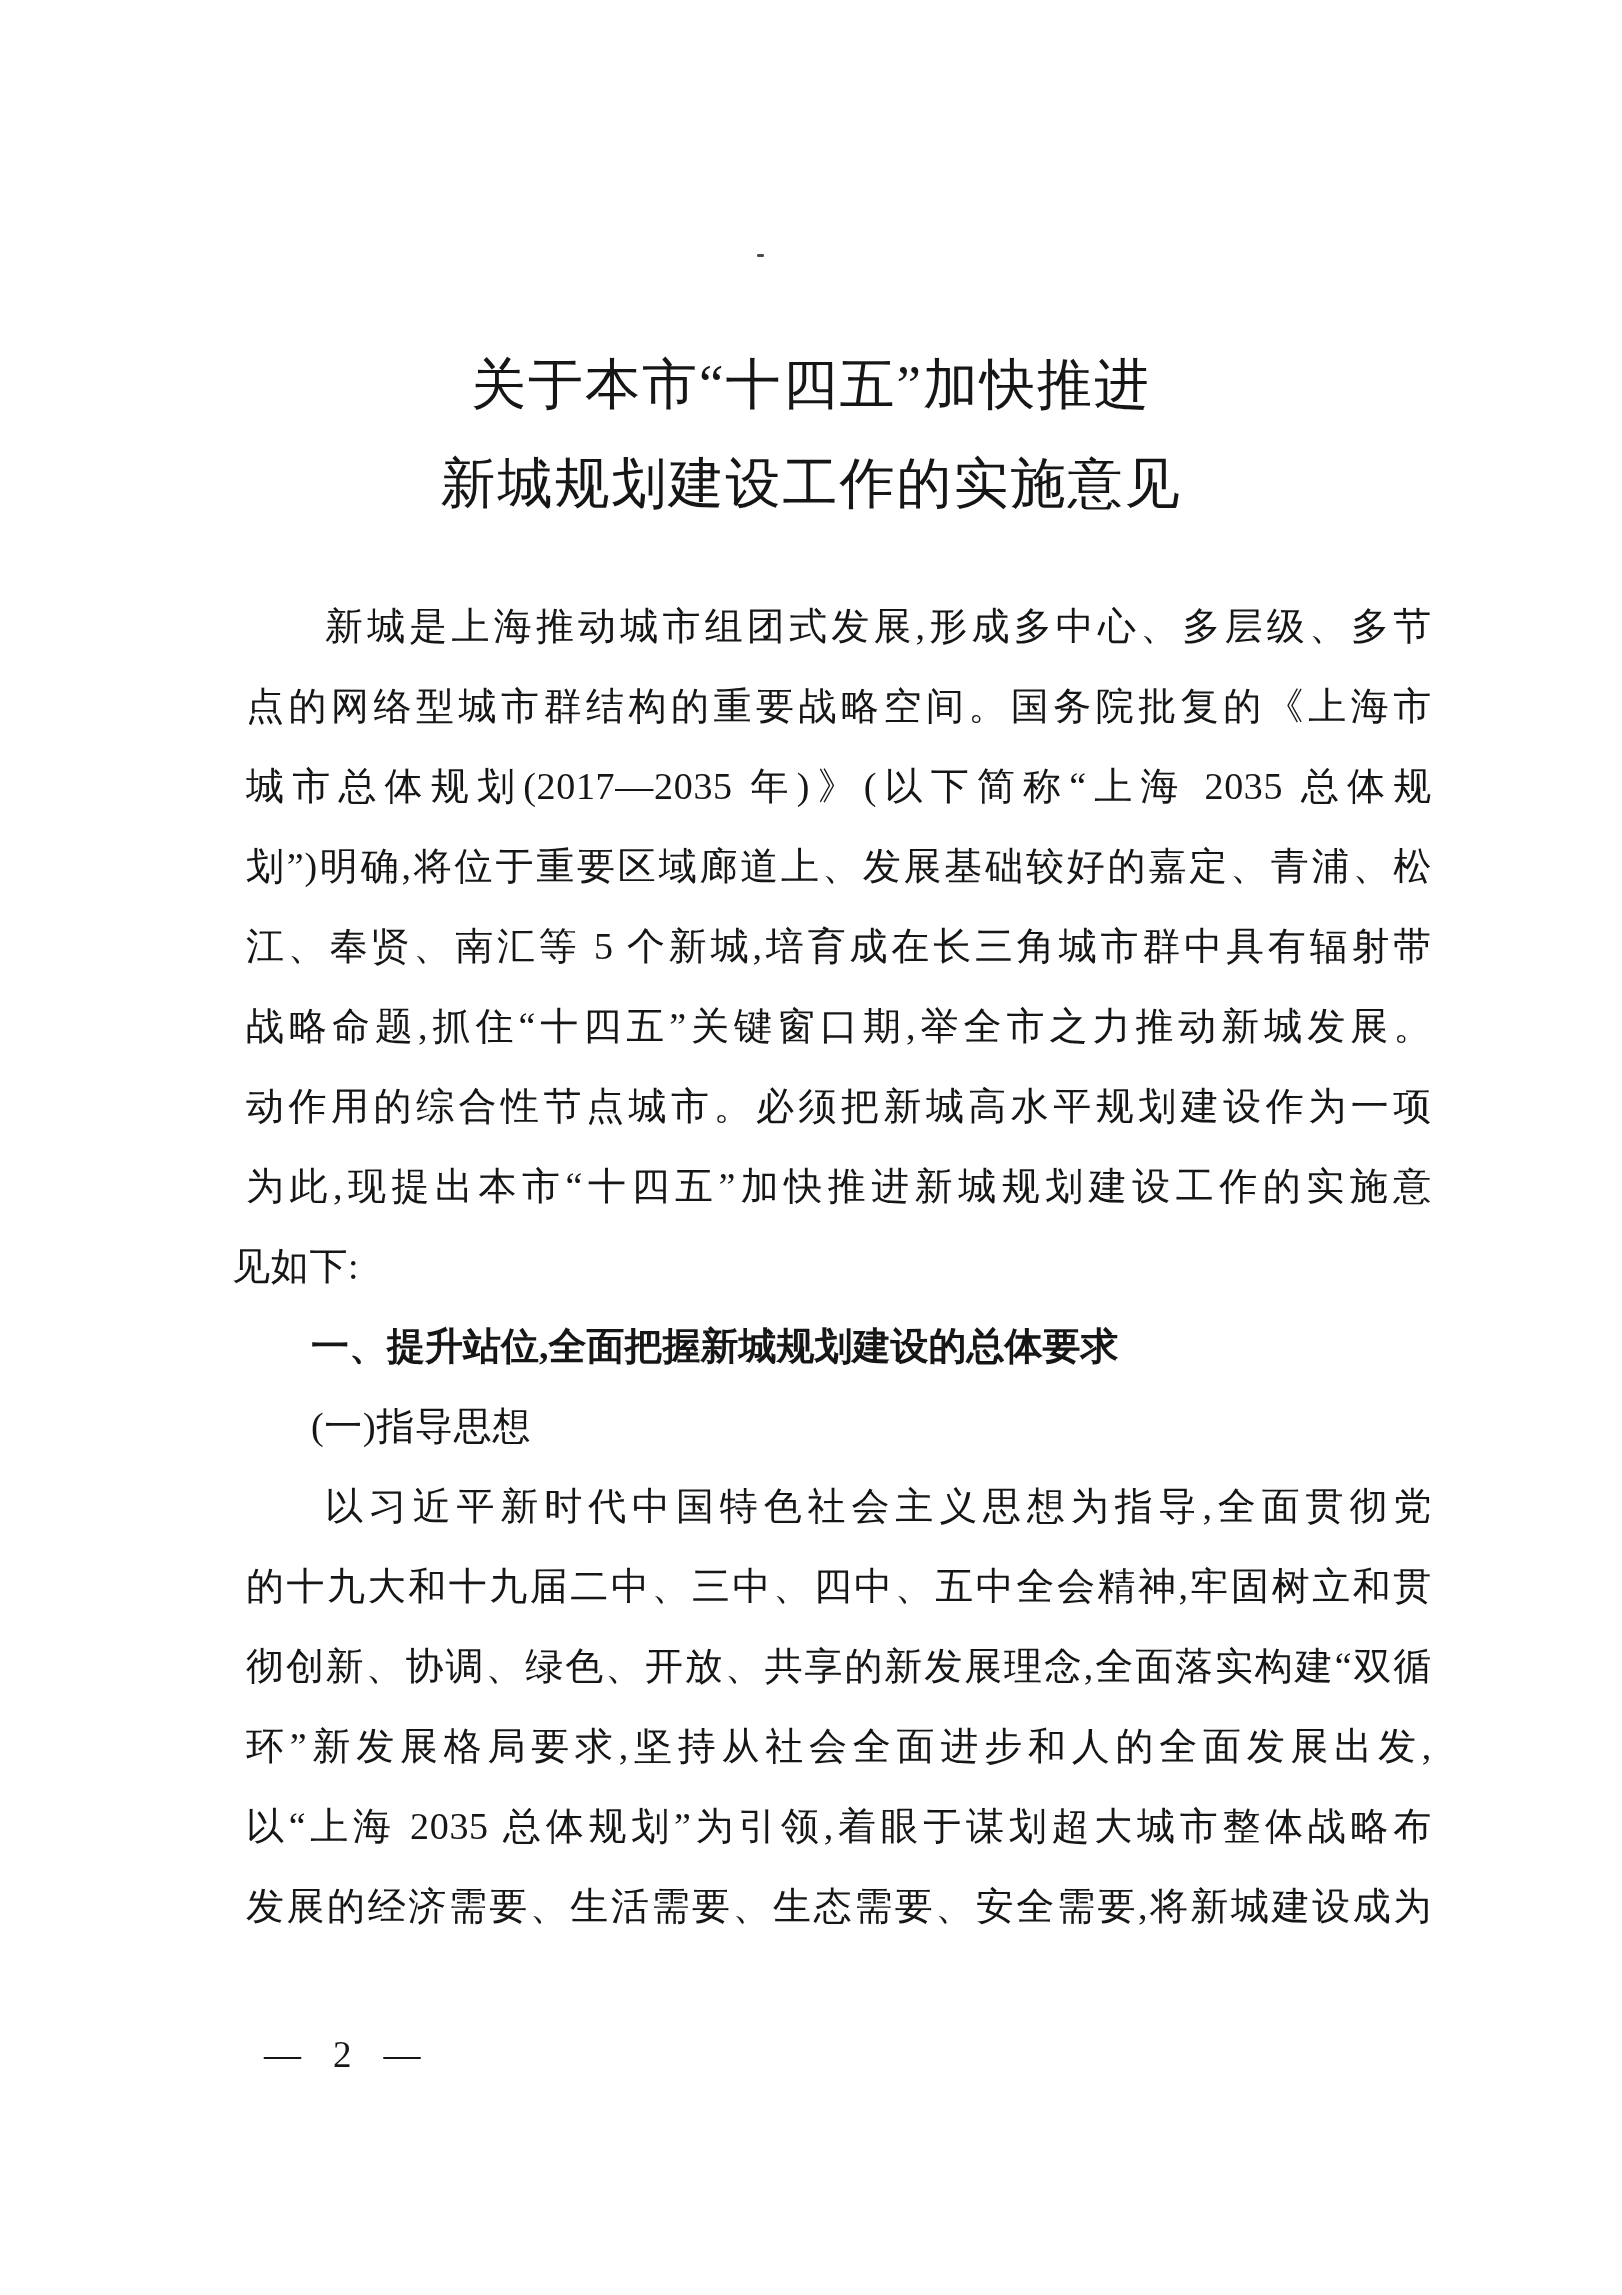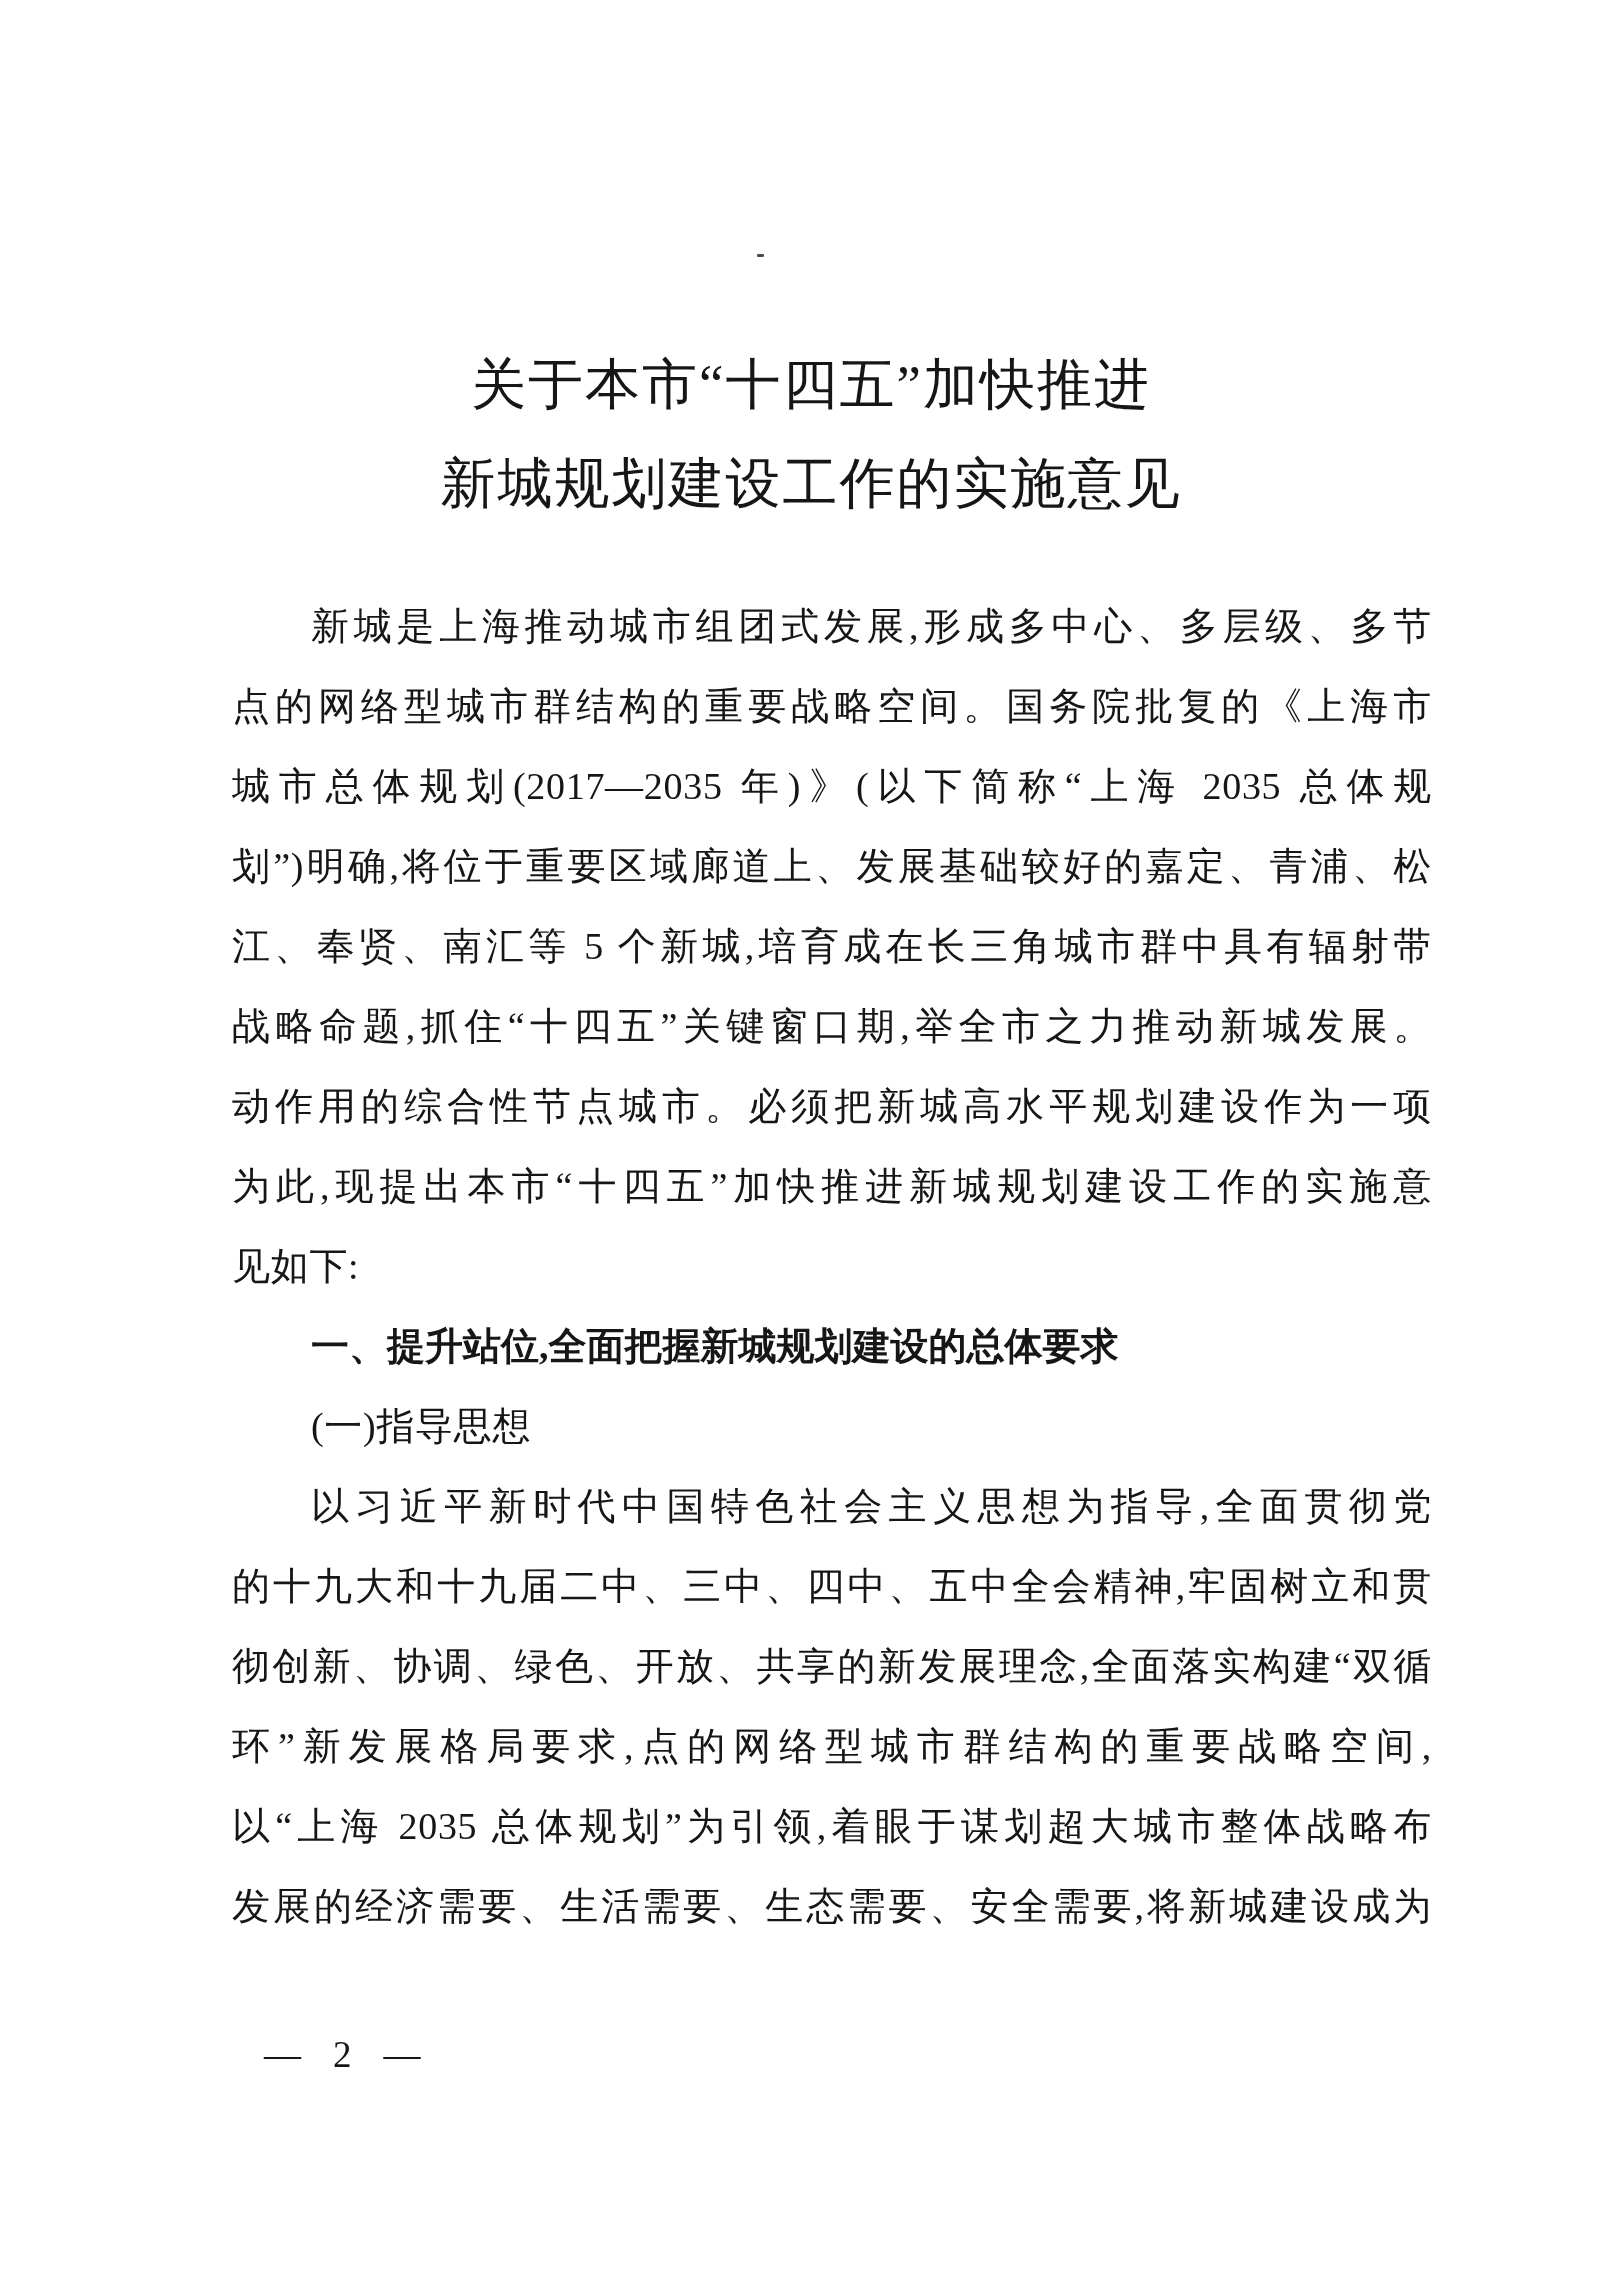--- a/index.html
+++ b/index.html
@@ -38,20 +38,21 @@
   .line {
     height: 80px;
     line-height: 80px;
     font-size: 38px;
     letter-spacing: 0.7px;
   }
   .line.justify {
     text-align: justify;
     text-align-last: justify;
     text-justify: inter-character;
+    margin-left: 14px;
   }
   .line.indent { padding-left: 79px; }
   .line.heading {
     font-family: Liberation Serif, serif;
     font-weight: 700;
     letter-spacing: 0;
   }
   .line.subheading {
     
     font-weight: 400;
@@ -100,21 +101,21 @@
       <div class="line body justify">江、奉贤、南汇等 5 个新城,培育成在长三角城市群中具有辐射带</div>
       <div class="line body justify">战略命题,抓住“十四五”关键窗口期,举全市之力推动新城发展。</div>
       <div class="line body justify">动作用的综合性节点城市。必须把新城高水平规划建设作为一项</div>
       <div class="line body justify">为此,现提出本市“十四五”加快推进新城规划建设工作的实施意</div>
       <div class="line body">见如下:</div>
       <div class="line heading indent">一、提升站位,全面把握新城规划建设的总体要求</div>
       <div class="line subheading indent">(一)指导思想</div>
       <div class="line body indent justify">以习近平新时代中国特色社会主义思想为指导,全面贯彻党</div>
       <div class="line body justify">的十九大和十九届二中、三中、四中、五中全会精神,牢固树立和贯</div>
       <div class="line body justify">彻创新、协调、绿色、开放、共享的新发展理念,全面落实构建“双循</div>
-      <div class="line body justify">环”新发展格局要求,点的网络型城市群结构的重要战略空间,</div>
+      <div class="line body justify">环”新发展格局要求,坚持从社会全面进步和人的全面发展出发,</div>
       <div class="line body justify">以“上海 2035 总体规划”为引领,着眼于谋划超大城市整体战略布</div>
       <div class="line body justify">发展的经济需要、生活需要、生态需要、安全需要,将新城建设成为</div>
     </div>
 
   <div class="footer">
     <span>—</span>
     <span>2</span>
     <span>—</span>
   </div>
 

